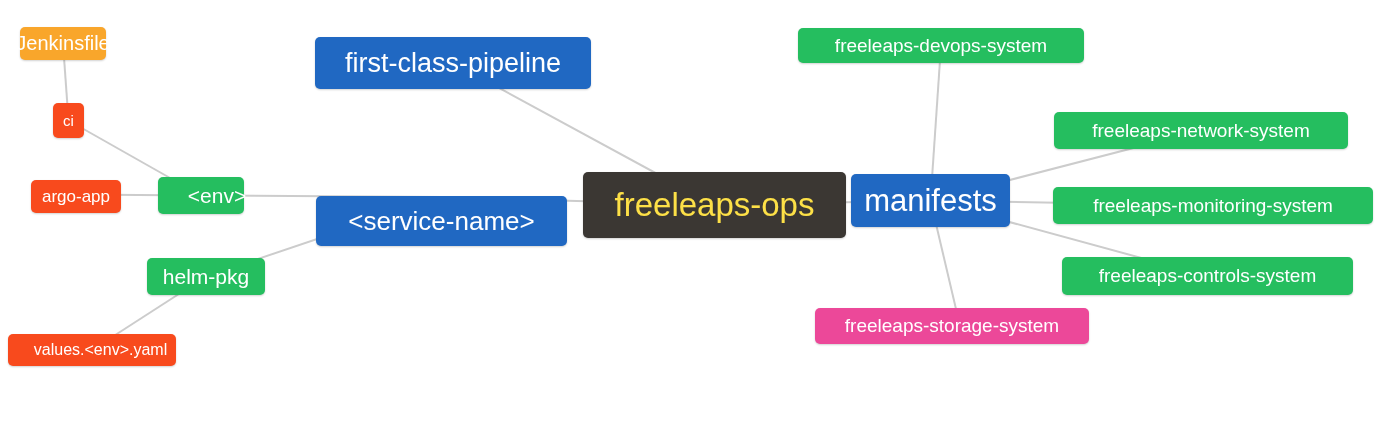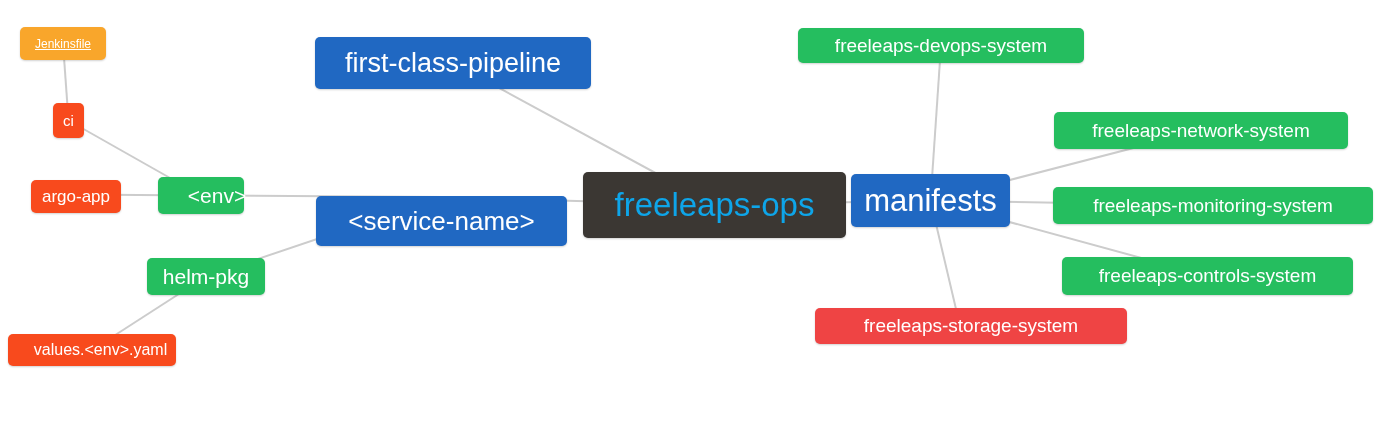--- a/index.html
+++ b/index.html
@@ -45,21 +45,21 @@
       <line x1="453" y1="63" x2="714.5" y2="205" stroke="#CCCCCC" stroke-width="2"></line>
       <line x1="441.5" y1="197" x2="714.5" y2="205" stroke="#CCCCCC" stroke-width="2"></line>
       <line x1="714.5" y1="205" x2="930.5" y2="200.5" stroke="#CCCCCC" stroke-width="2"></line>
       <line x1="930.5" y1="200.5" x2="941" y2="45.5" stroke="#CCCCCC" stroke-width="2"></line>
       <line x1="930.5" y1="200.5" x2="1201" y2="130.5" stroke="#CCCCCC" stroke-width="2"></line>
       <line x1="930.5" y1="200.5" x2="1213" y2="205.5" stroke="#CCCCCC" stroke-width="2"></line>
       <line x1="930.5" y1="200.5" x2="1207.5" y2="276" stroke="#CCCCCC" stroke-width="2"></line>
       <line x1="930.5" y1="200.5" x2="960" y2="326" stroke="#CCCCCC" stroke-width="2"></line>
     </svg>
   <div id="nodes-layer">
-      <div class="node" style="left: 20px; top: 27px; width: 86px; height: 33px; font-size: 12px; background: rgb(249, 166, 43); color: rgb(255, 255, 255); text-decoration: underline;">
+      <div class="node" style="left: 20px; top: 27px; width: 86px; height: 33px; font-size: 20px; background: rgb(249, 166, 43); color: rgb(255, 255, 255);">
         <span>Jenkinsfile</span>
       </div>
       <div class="node" style="left: 53px; top: 103px; width: 31px; height: 35px; font-size: 15px; background: rgb(248, 74, 29); color: rgb(255, 255, 255);">
         <span>ci</span>
       </div>
       <div class="node" style="left: 31px; top: 180px; width: 90px; height: 33px; font-size: 17px; background: rgb(248, 74, 29); color: rgb(255, 255, 255);">
         <span>argo-app</span>
       </div>
       <div class="node" style="left: 158px; top: 177px; width: 86px; height: 37px; font-size: 21px; background: rgb(37, 190, 95); color: rgb(255, 255, 255); padding-left: 32px;">
         <span>&lt;env&gt;</span>
@@ -69,35 +69,35 @@
       </div>
       <div class="node" style="left: 8px; top: 334px; width: 168px; height: 32px; font-size: 16px; background: rgb(248, 74, 29); color: rgb(255, 255, 255); padding-left: 17px;">
         <span>values.&lt;env&gt;.yaml</span>
       </div>
       <div class="node" style="left: 315px; top: 37px; width: 276px; height: 52px; font-size: 27px; background: rgb(32, 104, 194); color: rgb(255, 255, 255);">
         <span>first-class-pipeline</span>
       </div>
       <div class="node" style="left: 316px; top: 172px; width: 251px; height: 50px; font-size: 26px; background: rgb(32, 104, 194); color: rgb(255, 255, 255); margin-top: 24px;">
         <span>&lt;service-name&gt;</span>
       </div>
-      <div class="node" style="left: 583px; top: 172px; width: 263px; height: 66px; font-size: 33px; background: rgb(59, 55, 51); color: #0ea5e9;">
+      <div class="node" style="left: 583px; top: 172px; width: 263px; height: 66px; font-size: 33px; background: rgb(59, 55, 51); color: #fde047;">
         <span>freeleaps-ops</span>
       </div>
       <div class="node" style="left: 851px; top: 174px; width: 159px; height: 53px; font-size: 31px; background: rgb(32, 104, 194); color: rgb(255, 255, 255);">
         <span>manifests</span>
       </div>
       <div class="node" style="left: 798px; top: 28px; width: 286px; height: 35px; font-size: 19px; background: rgb(37, 190, 95); color: rgb(255, 255, 255);">
         <span>freeleaps-devops-system</span>
       </div>
       <div class="node" style="left: 1054px; top: 112px; width: 294px; height: 37px; font-size: 19px; background: rgb(37, 190, 95); color: rgb(255, 255, 255);">
         <span>freeleaps-network-system</span>
       </div>
       <div class="node" style="left: 1053px; top: 187px; width: 320px; height: 37px; font-size: 19px; background: rgb(37, 190, 95); color: rgb(255, 255, 255);">
         <span>freeleaps-monitoring-system</span>
       </div>
       <div class="node" style="left: 1062px; top: 257px; width: 291px; height: 38px; font-size: 19px; background: rgb(37, 190, 95); color: rgb(255, 255, 255);">
         <span>freeleaps-controls-system</span>
       </div>
-      <div class="node" style="left: 815px; top: 308px; width: 312px; height: 36px; font-size: 19px; background: #ef4444; color: rgb(255, 255, 255);">
+      <div class="node" style="left: 815px; top: 308px; width: 274px; height: 36px; font-size: 19px; background: #ec4899; color: rgb(255, 255, 255);">
         <span>freeleaps-storage-system</span>
       </div>
     </div>
 </div>
 
 </body></html>

